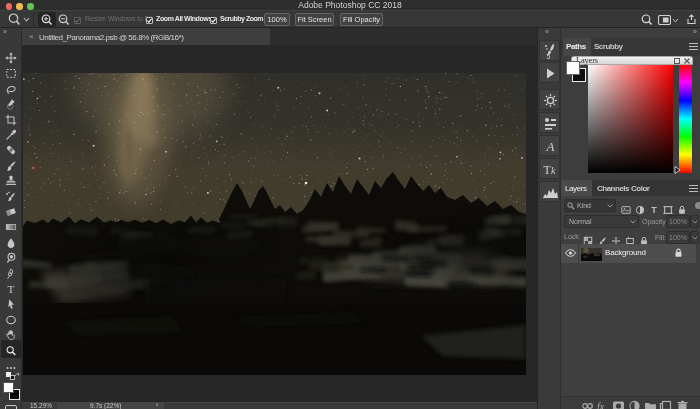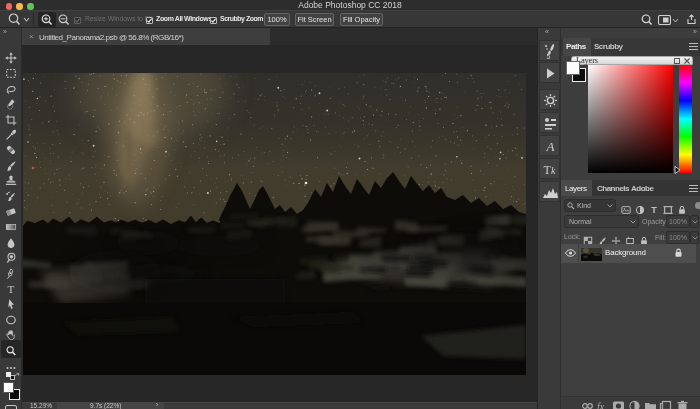--- a/index.html
+++ b/index.html
@@ -1562,21 +1562,21 @@
 
   <div style="position:absolute;left:11px;top:40px;width:14px;height:14px;background:#0d0d0d;border:1px solid #ececec"></div>
   <div style="position:absolute;left:5px;top:33px;width:14px;height:14px;background:#fcfcfc;border:1px solid #666"></div>
 </div>
 
 <div class="abs" style="left:560px;top:180px;width:140px;height:229px;background:#3f3f3f;border-left:1px solid #2e2e2e">
   <div style="position:absolute;left:0;top:0;width:140px;height:16px;background:#343434"></div>
   <div style="position:absolute;left:0;top:0;width:31px;height:16px;background:#4a4a4a"></div>
   <div style="position:absolute;left:4px;top:3.5px;font-size:8px;font-weight:normal;letter-spacing:-0.4px;color:#f2f2f2">Layers</div>
   <div style="position:absolute;left:36px;top:3.5px;font-size:8px;font-weight:bold;letter-spacing:-0.5px;color:#c9c9c9">Channels</div>
-  <div style="position:absolute;left:70px;top:3.5px;font-size:8px;font-weight:bold;letter-spacing:-0.5px;color:#c9c9c9">Adobe</div>
+  <div style="position:absolute;left:70px;top:3.5px;font-size:8px;font-weight:bold;letter-spacing:-0.5px;color:#c9c9c9">Color</div>
   <svg style="position:absolute;left:128px;top:4px" width="9" height="9">
       <path d="M0 1.5 H9 M0 4.5 H9 M0 7.5 H9" stroke="#bdbdbd" stroke-width="1.2"></path>
     </svg>
 
   <div style="position:absolute;left:3px;top:19px;width:52px;height:13px;background:#353535;border:1px solid #2d2d2d;border-radius:2px"></div>
   <svg style="position:absolute;left:6px;top:22px" width="8" height="8">
       <circle cx="3" cy="3" r="2.2" stroke="#aaa" stroke-width="1" fill="none"></circle>
       <line x1="4.6" y1="4.6" x2="7" y2="7" stroke="#aaa" stroke-width="1.2"></line>
     </svg>
   <div style="position:absolute;left:16px;top:22px;font-size:7px;color:#bbb">Kind</div>

